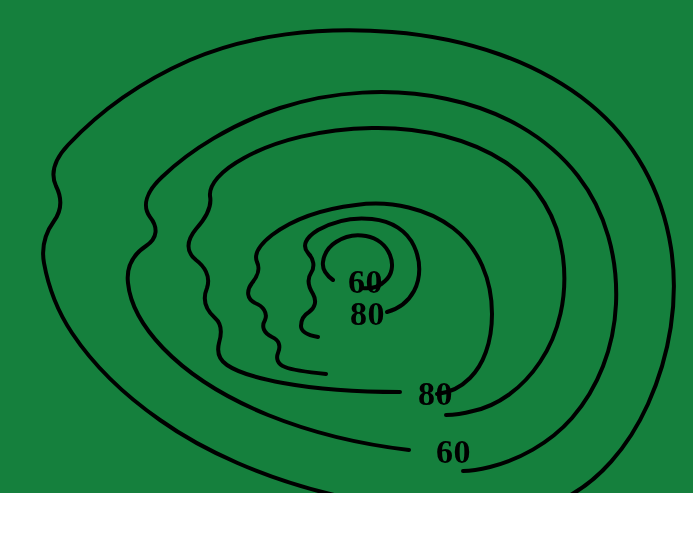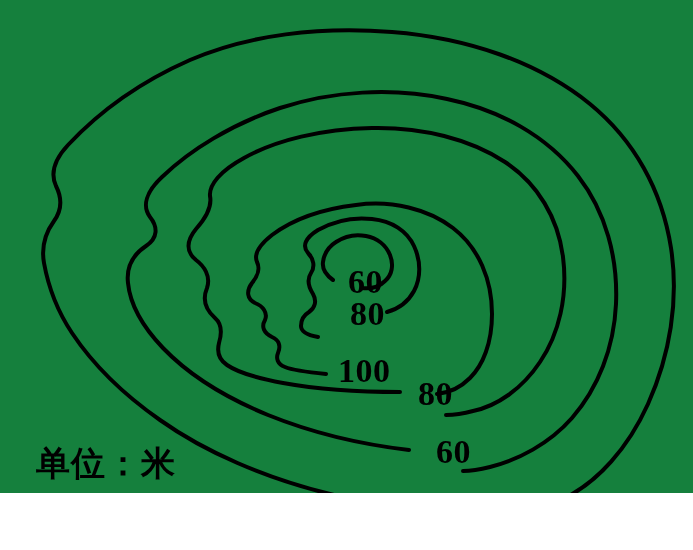--- a/index.html
+++ b/index.html
@@ -151,22 +151,20 @@
              C 324 254, 328 247, 336 242
              C 345 236, 356 234, 366 236
              C 377 238, 386 245, 390 255
              C 394 265, 392 275, 385 281
              C 379 287, 370 289, 362 288"></path>
 
   </svg>
 
   <div class="label label-num" style="left:348px; top:265px;">60</div>
   <div class="label label-num" style="left:350px; top:297px;">80</div>
-  <div class="label label-num" style="left:338px; top:354px;">100</div>
   <div class="label label-num" style="left:418px; top:377px;">80</div>
   <div class="label label-num" style="left:436px; top:435px;">60</div>
   <div class="label label-num" style="left:499px; top:490px;margin-left:7px;">40</div>
 
-  <div id="legend-unit">单位：米</div>
 
   <div id="watermark">高考直通车APP</div>
 
 </div>
 
 </body></html>

